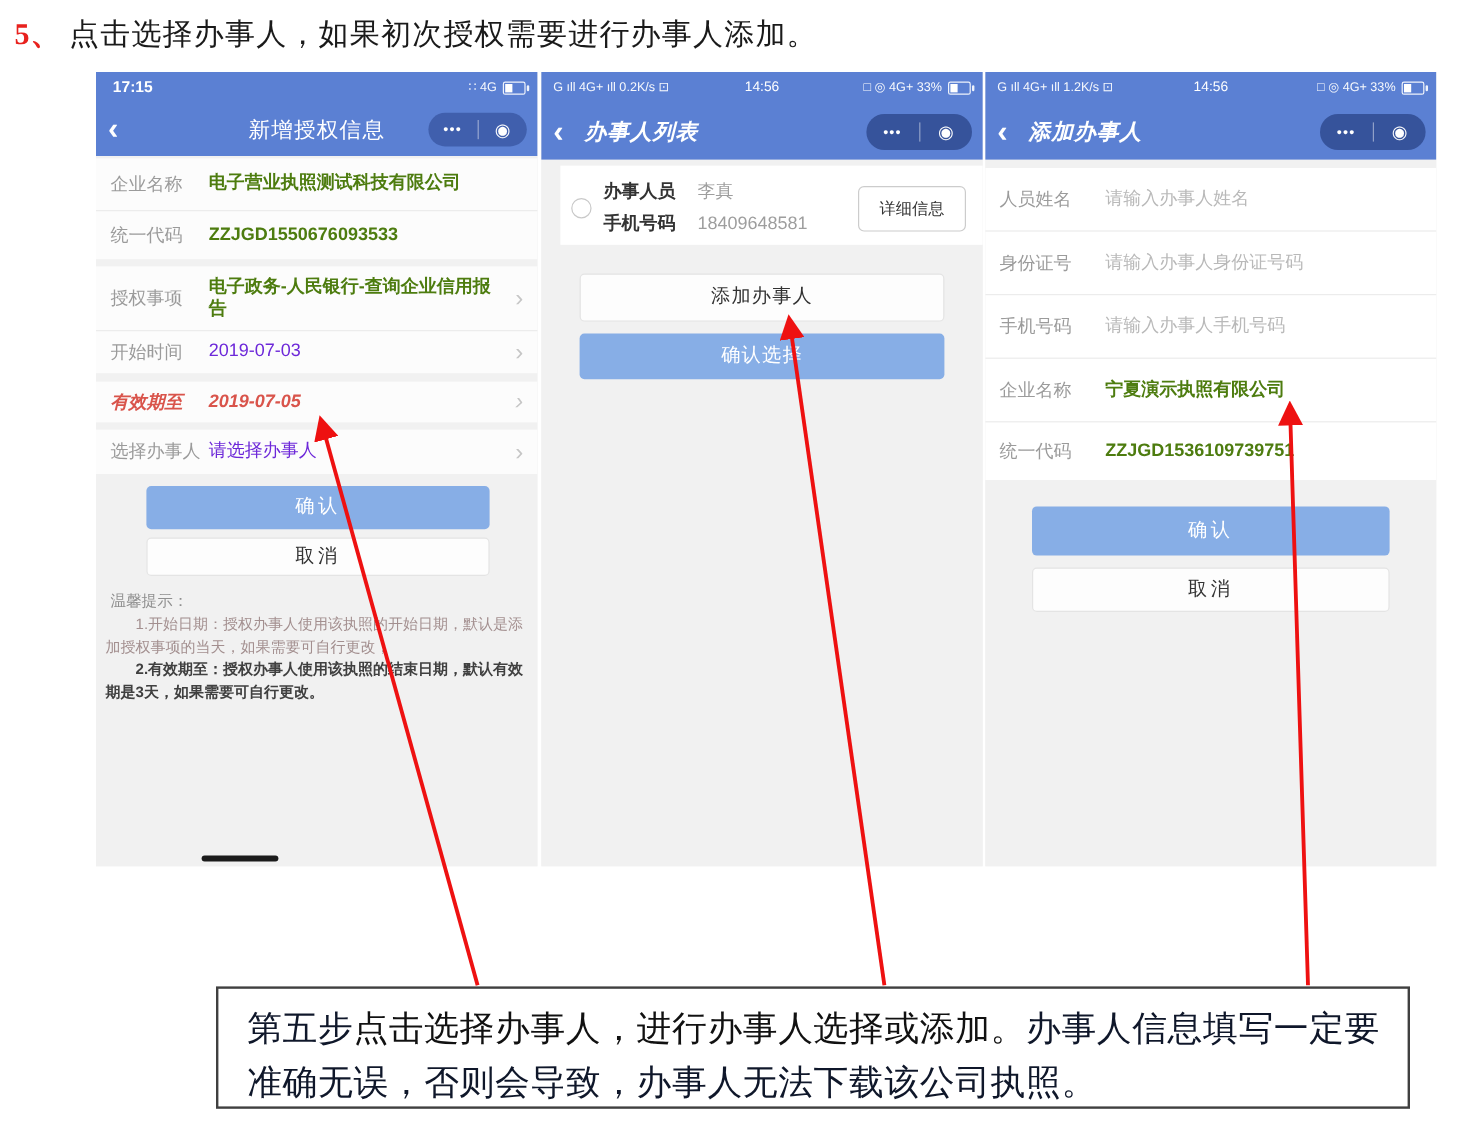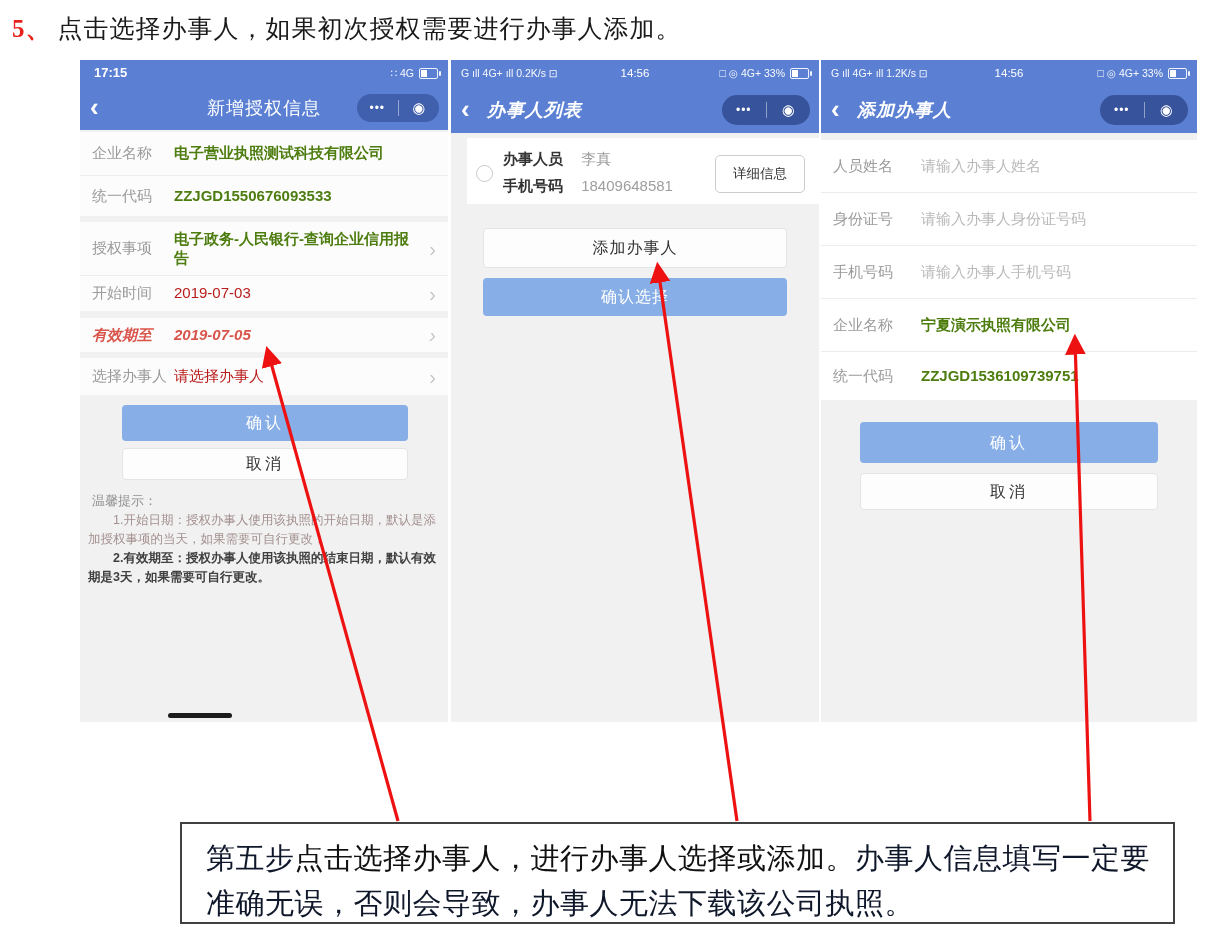--- a/index.html
+++ b/index.html
@@ -39,21 +39,21 @@
   .capsule .dots{flex:1;text-align:center;color:#fff;font-size:12px;letter-spacing:1px;}
   .capsule .cdiv{width:1px;height:16px;background:rgba(255,255,255,.45);}
   .capsule .circ{flex:1;text-align:center;color:#fff;font-size:15px;}
   
   .grp{position:absolute;left:0;right:0;background:#fcfcfc;}
   .row{position:relative;display:flex;align-items:center;padding:0 12px;}
   .row + .row{border-top:1px solid #ececec;}
   .lab{width:88px;flex:none;color:#9b9b9b;font-size:15px;}
   .s1 .lab{width:82px;}
   .val{flex:1;color:#4d7c0f;font-size:15px;font-weight:bold;line-height:1.25;}
-  .val.plain{font-weight:normal;color:#b91c1c;}
+  .val.plain{font-weight:normal;color:#6d28d9;}
   .val.placeholder{font-weight:normal;color:#b9b9b9;}
   .val.red{color:#d9544b;}
   .lab.red{color:#d9544b;font-weight:bold;}
   .chev{flex:none;color:#c6c6c6;font-size:20px;margin-left:6px;line-height:1;}
   
   .body{position:absolute;left:0;right:0;bottom:0;}
   .s1 .body{top:70px;}
   .s2 .body,.s3 .body{top:73px;}
   .btn{position:absolute;border-radius:4px;text-align:center;font-size:16px;}
   .btn.blue{background:#87aee6;color:#fff;letter-spacing:3px;}

